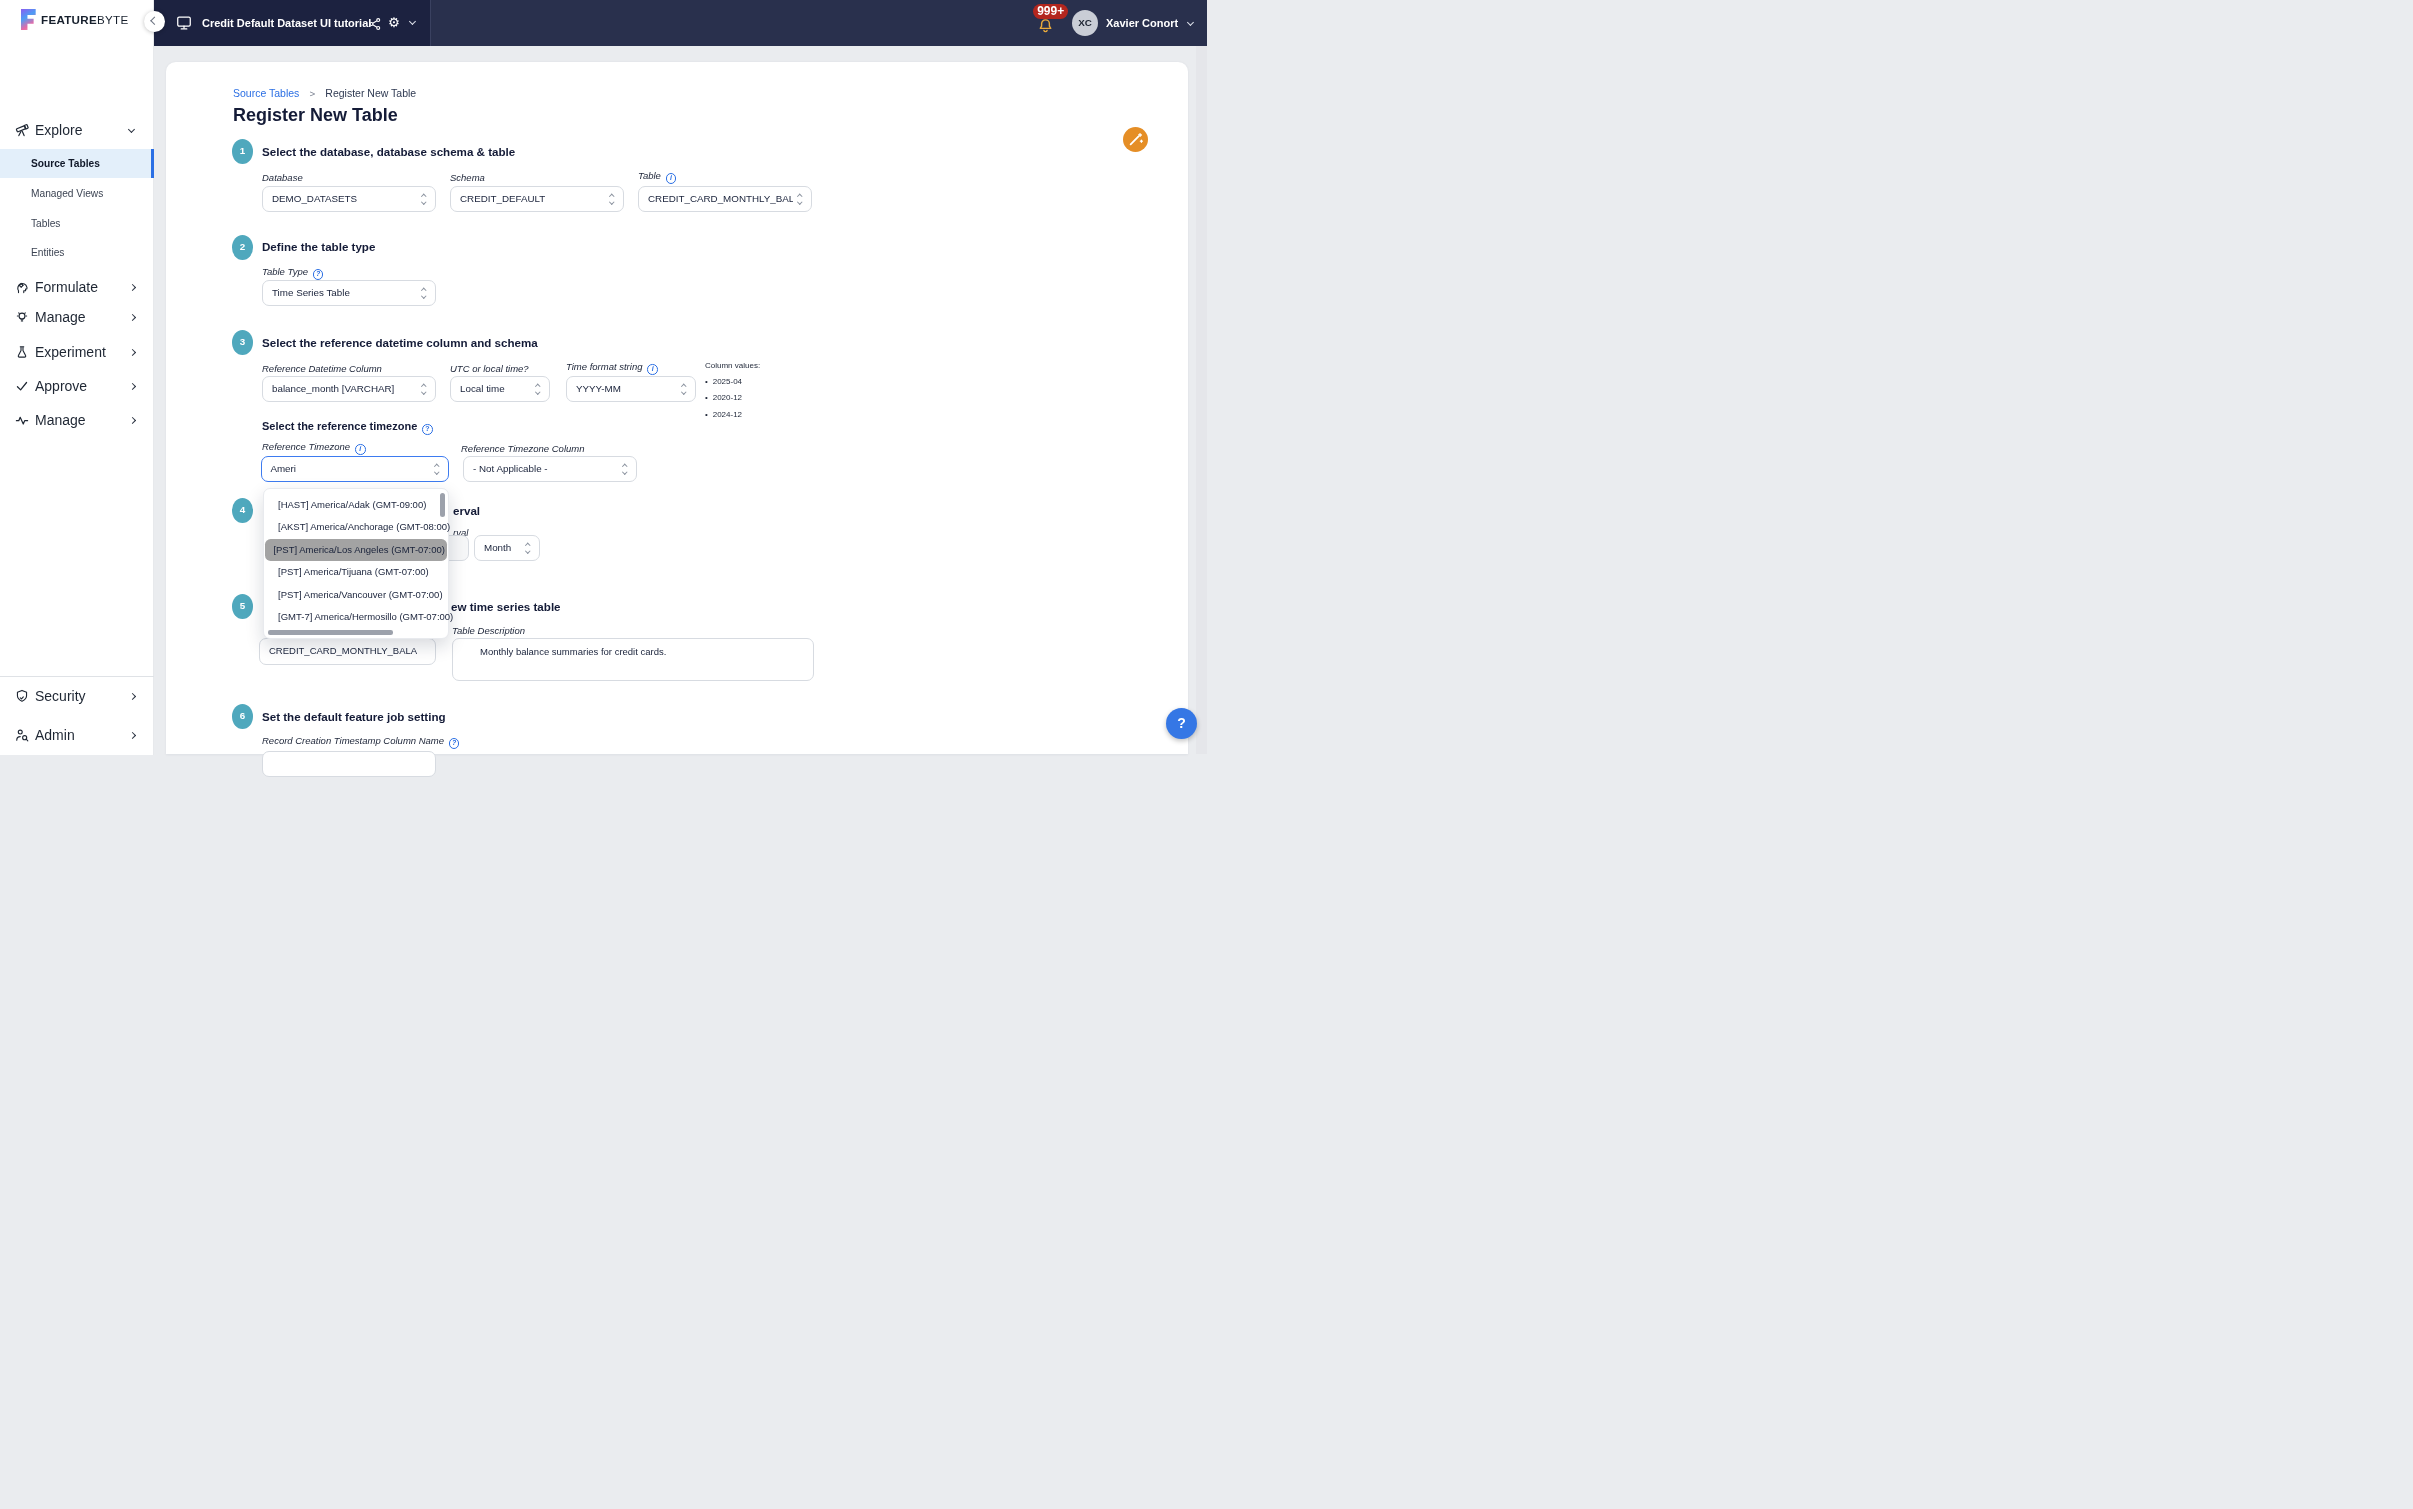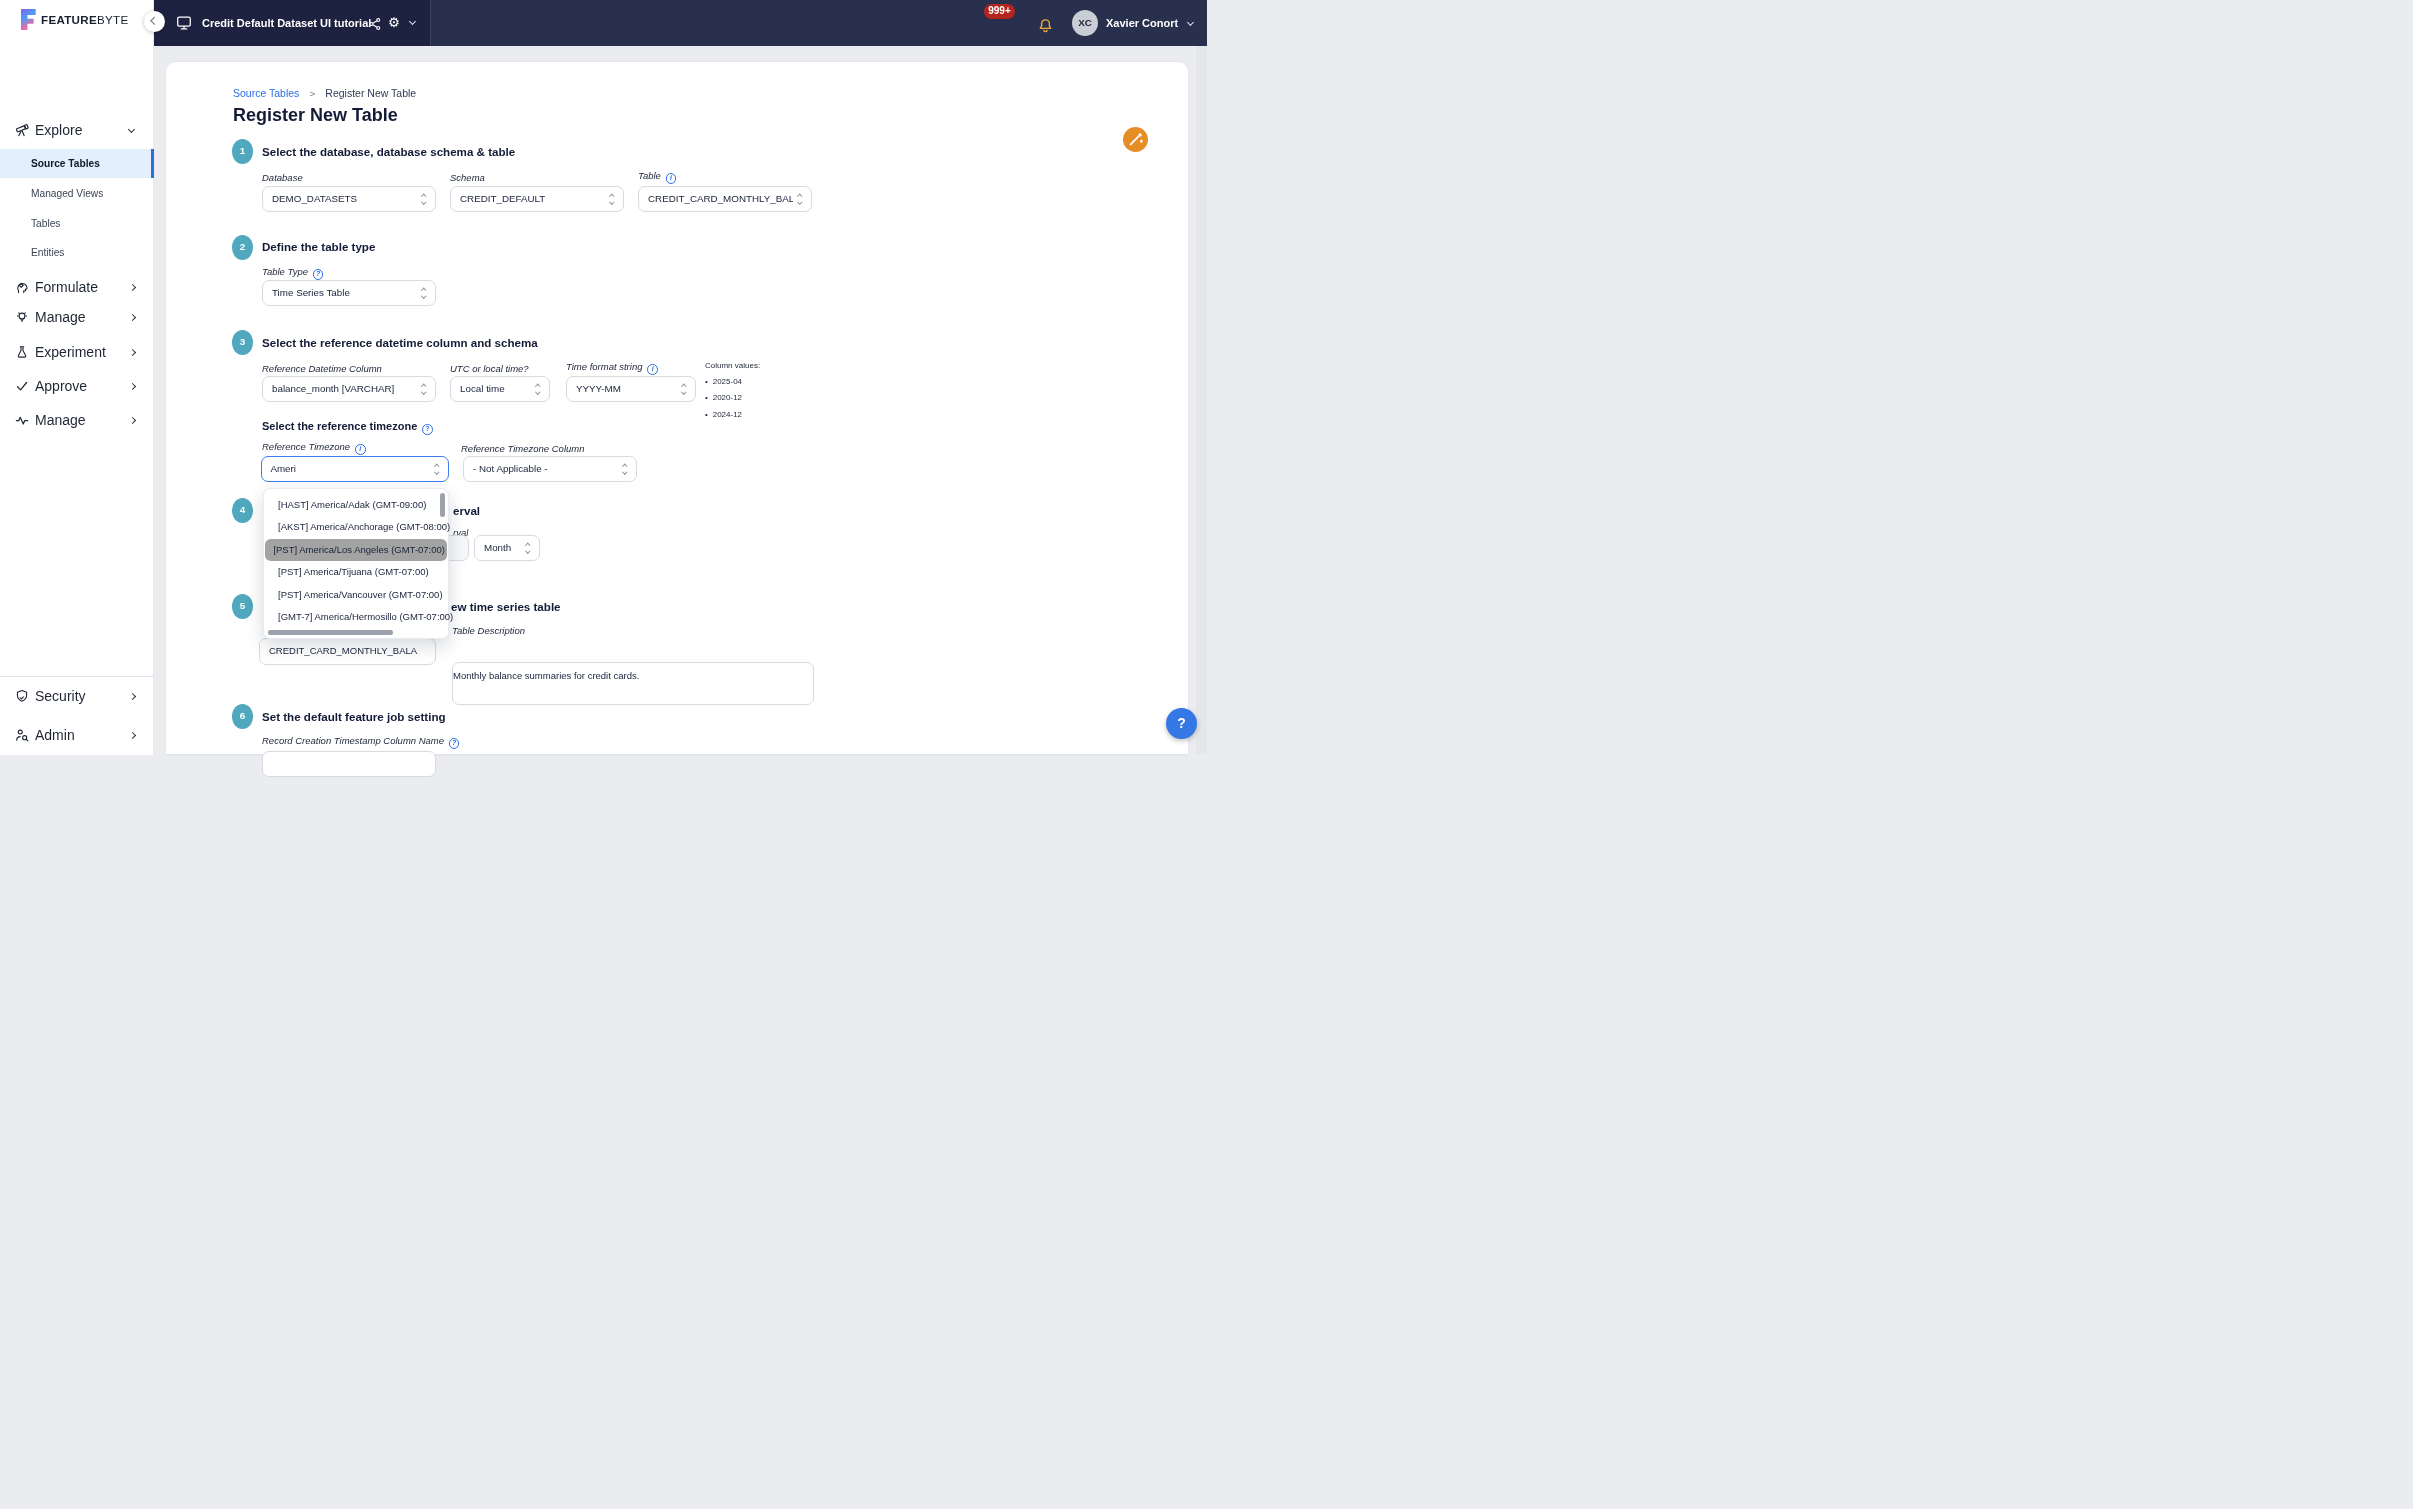--- a/index.html
+++ b/index.html
@@ -34,22 +34,22 @@
   .side-div { left:0; top:676px; width:154px; height:0.7px; background:#DFE2E6; }
   
   #header { left:154px; top:0; width:1053px; height:46px; background:#29304D; z-index:25; }
   #header-left { left:0; top:0; width:277px; height:46px; background:#1C2240;
                  border-right:0.7px solid #3A4160; }
   .hdr-title { left:48px; top:0; height:46px; line-height:46px; color:#FFFFFF;
                font-size:11px; font-weight:700; }
   .hdr-ic { color:#FFF; }
   .gear-glyph { font-size:13.3px; color:#FFF; line-height:15.4px; }
   .hdr-chev { border-color:#DDE1EA; width:4.9px; height:4.9px; }
-  .badge { left:830px; top:4.2px; min-width:31px; height:14.7px; background:#B3261E; color:#FFF;
-           border-radius:7.7px; font-size:10px; font-weight:700; text-align:center;
+  .badge { left:879px; top:4.2px; min-width:31px; height:14.7px; background:#B3261E; color:#FFF;
+           border-radius:7.7px; font-size:12px; font-weight:700; text-align:center;
            line-height:14.7px; padding:0 4.2px; z-index:2; }
   .avatar { left:918px; top:9.8px; width:26px; height:26px; border-radius:50%; background:#C9CDD6;
             color:#1B2230; font-weight:700; font-size:9.8px; text-align:center; line-height:26px; }
   .user-name { left:952px; top:0; height:46px; line-height:46px; color:#FFF; font-size:11px;
                font-weight:700; }
   
   #card { left:166px; top:62px; width:1022px; height:692px; background:#FFF;
           border-radius:9.8px 9.8px 0 0; box-shadow:0 0.7px 2.8px rgba(20,30,60,.06); }
   #scrolltrack { left:1196px; top:46px; width:11.2px; height:708px; background:#E5E6EA; }
   .crumb-link { font-size:10.5px; color:#2B6FE4; cursor:pointer; }
@@ -83,21 +83,21 @@
            padding-top:5px; }
   .dd-item { position:relative; height:22.4px; line-height:22.4px; padding-left:14px;
              font-size:9.5px; color:#19223A; white-space:nowrap; cursor:pointer; }
   .dd-item.hl { background:#a3a3a3; border-radius:5.6px; margin:0 1px; padding-left:8.4px; }
   .vthumb { position:absolute; right:3.5px; top:3.5px; width:4.9px; height:24px; background:#9CA1AB;
             border-radius:2.8px; }
   .hthumb { position:absolute; left:4.2px; bottom:3.5px; width:125px; height:4.2px; background:#9CA1AB;
             border-radius:2.1px; }
   .frag-h { font-size:11.6px; font-weight:700; color:#141B37; }
   .txtarea { background:#FFF; border:0.7px solid #D7DBE1; border-radius:7px;
-             font-size:9.5px; color:#19223A; padding:7px 0;margin-top:24px; }
+             font-size:9.5px; color:#19223A; padding:7px 27px; }
   .round-btn { border-radius:50%; text-align:center; cursor:pointer; }
   #wand-btn { left:1123px; top:127px; width:25px; height:25px; background:#E58E26; }
   #help-btn { left:1166px; top:708px; width:31px; height:31px; background:#3577E5; color:#FFF;
               font-size:14px; font-weight:700; line-height:31px;
               box-shadow:0 2.1px 5.6px rgba(0,0,0,.25); }
   svg { display:block; }
 </style>
 </head>
 <body>
 

